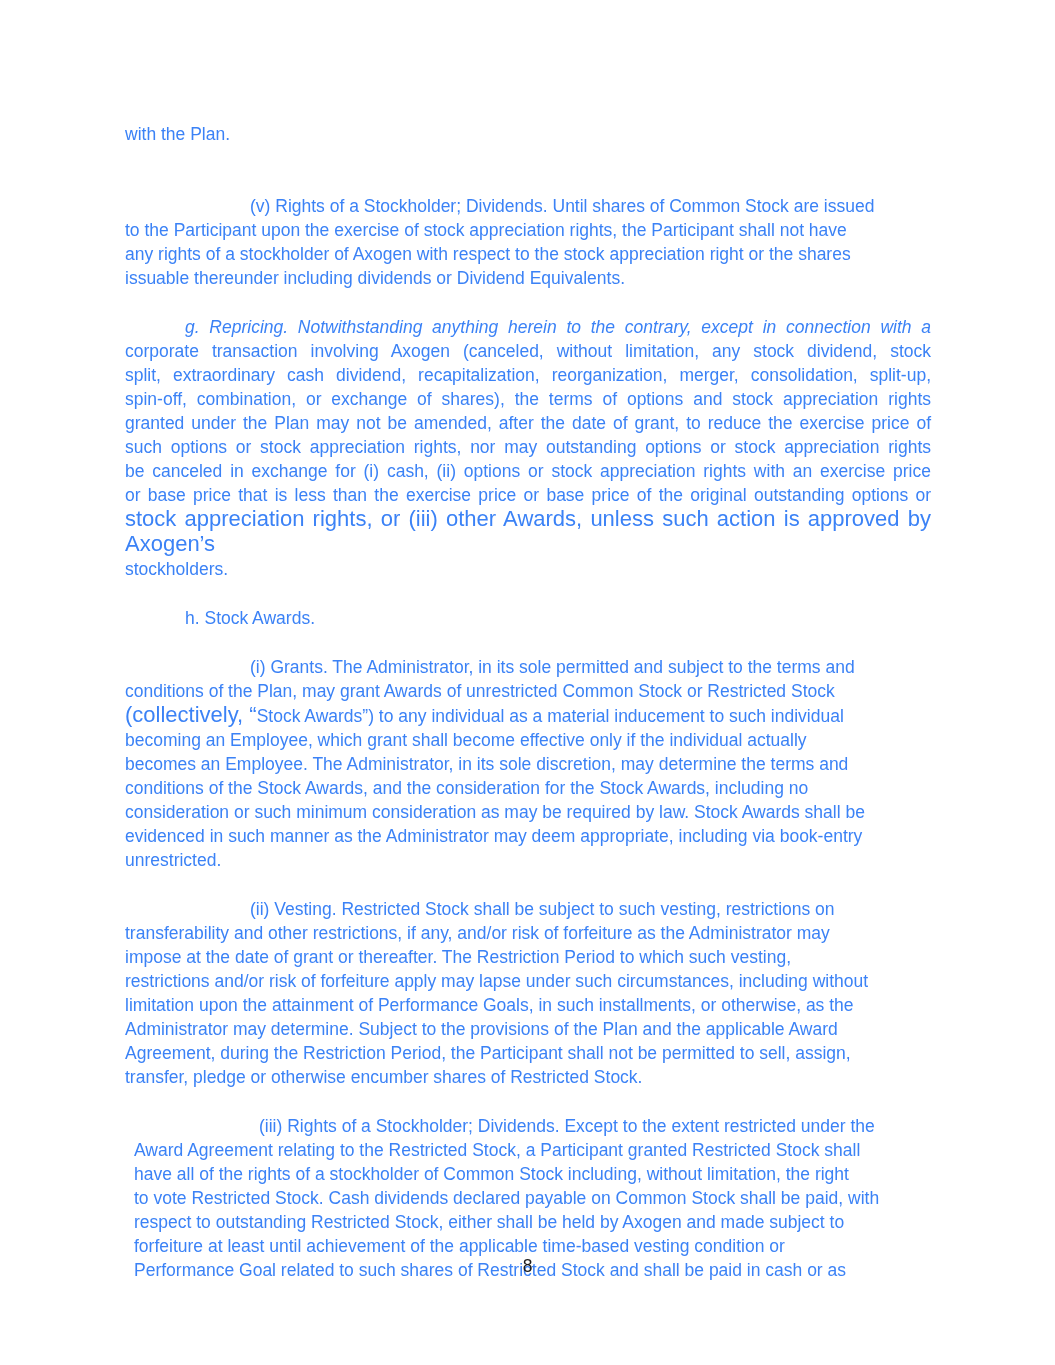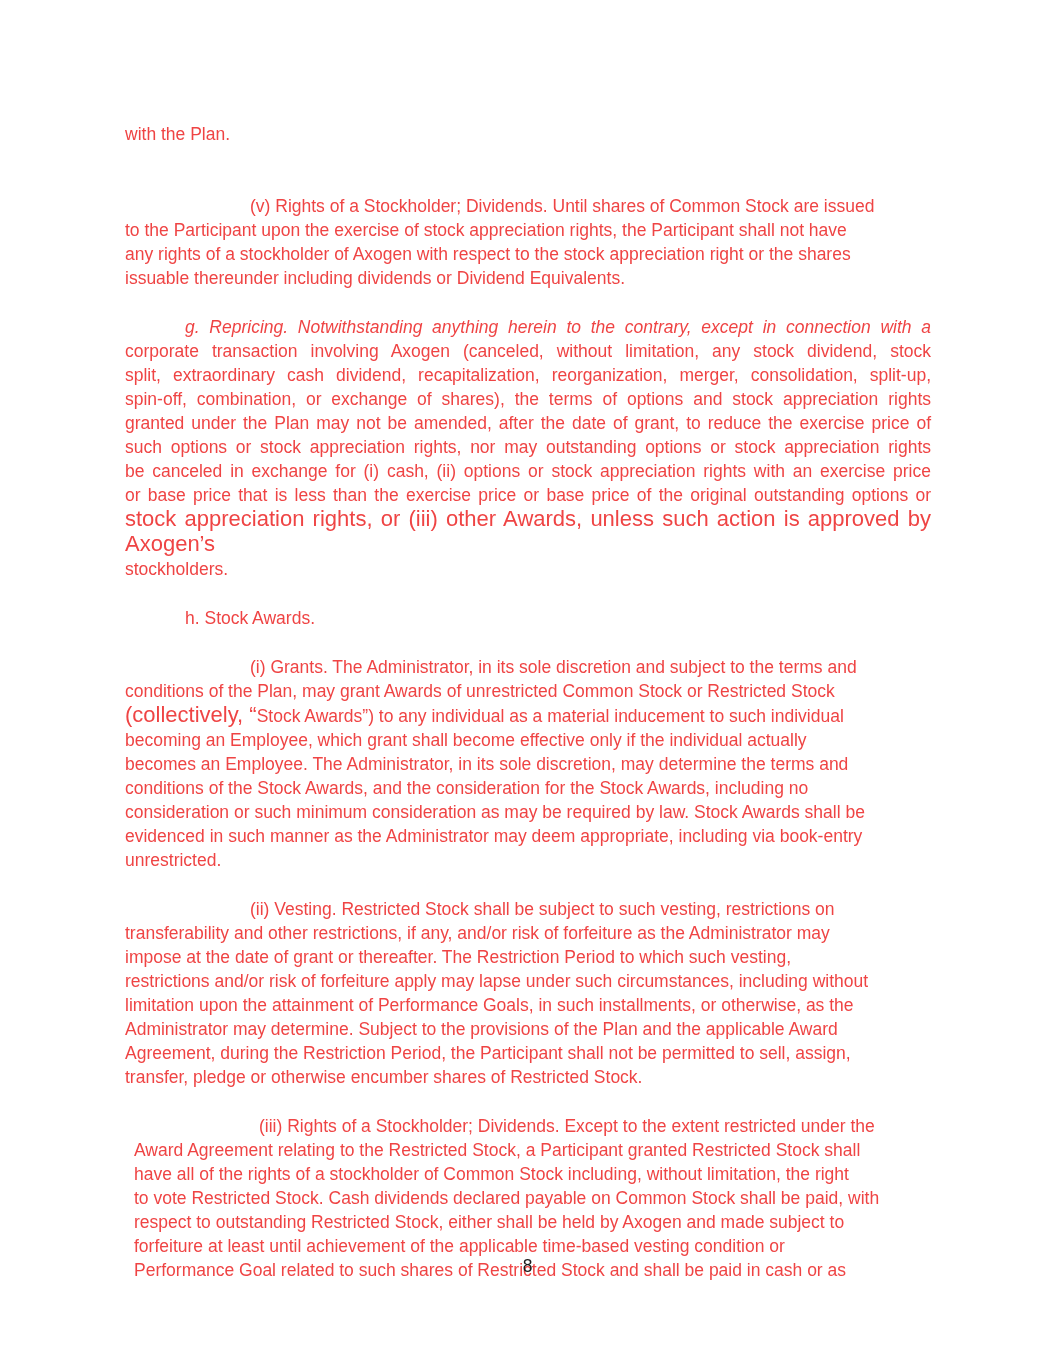--- a/index.html
+++ b/index.html
@@ -15,21 +15,21 @@
     overflow: hidden;
   }
   .doc-body {
     position: absolute;
     left: 125px;
     top: 122px;
     width: 806px;
     font-family: "Liberation Sans", "DejaVu Sans", sans-serif;
     font-size: 17.5px;
     line-height: 24px;
-    color: #ef4444;
+    color: #3b82f6;
   }
   .para {
     margin: 0 0 25px 0;
   }
   .para:last-child {
     margin-bottom: 0;
     margin-left: 9px;
   }
   .line {
     white-space: nowrap;
@@ -81,21 +81,21 @@
         <div class="line justify"><span class="sans">such options or stock appreciation rights, nor may outstanding options or stock appreciation rights</span></div>
         <div class="line justify"><span class="sans">be canceled in exchange for (i) cash, (ii) options or stock appreciation rights with an exercise price</span></div>
         <div class="line justify"><span class="sans">or base price that is less than the exercise price or base price of the original outstanding options or</span></div>
         <div class="line justify"><span class="serif">stock appreciation rights, or (iii) other Awards, unless such action is approved by Axogen’s</span></div>
         <div class="line"><span class="sans">stockholders.</span></div>
       </div>
       <div class="para">
         <div class="line" style="text-indent: 60px;"><span class="sans">h. Stock Awards.</span></div>
       </div>
       <div class="para">
-        <div class="line" style="text-indent: 125px;"><span class="sans">(i) Grants. The Administrator, in its sole discretion and subject to the terms and</span></div>
+        <div class="line" style="text-indent: 125px;"><span class="sans">(i) Grants. The Administrator, in its sole permitted and subject to the terms and</span></div>
         <div class="line"><span class="sans">conditions of the Plan, may grant Awards of unrestricted Common Stock or Restricted Stock</span></div>
         <div class="line"><span class="serif">(collectively, “</span><span class="sans">Stock Awards”) to any individual as a material inducement to such individual</span></div>
         <div class="line"><span class="sans">becoming an Employee, which grant shall become effective only if the individual actually</span></div>
         <div class="line"><span class="sans">becomes an Employee. The Administrator, in its sole discretion, may determine the terms and</span></div>
         <div class="line"><span class="sans">conditions of the Stock Awards, and the consideration for the Stock Awards, including no</span></div>
         <div class="line"><span class="sans">consideration or such minimum consideration as may be required by law. Stock Awards shall be</span></div>
         <div class="line"><span class="sans">evidenced in such manner as the Administrator may deem appropriate, including via book-entry</span></div>
         <div class="line"><span class="sans">unrestricted.</span></div>
       </div>
       <div class="para">

